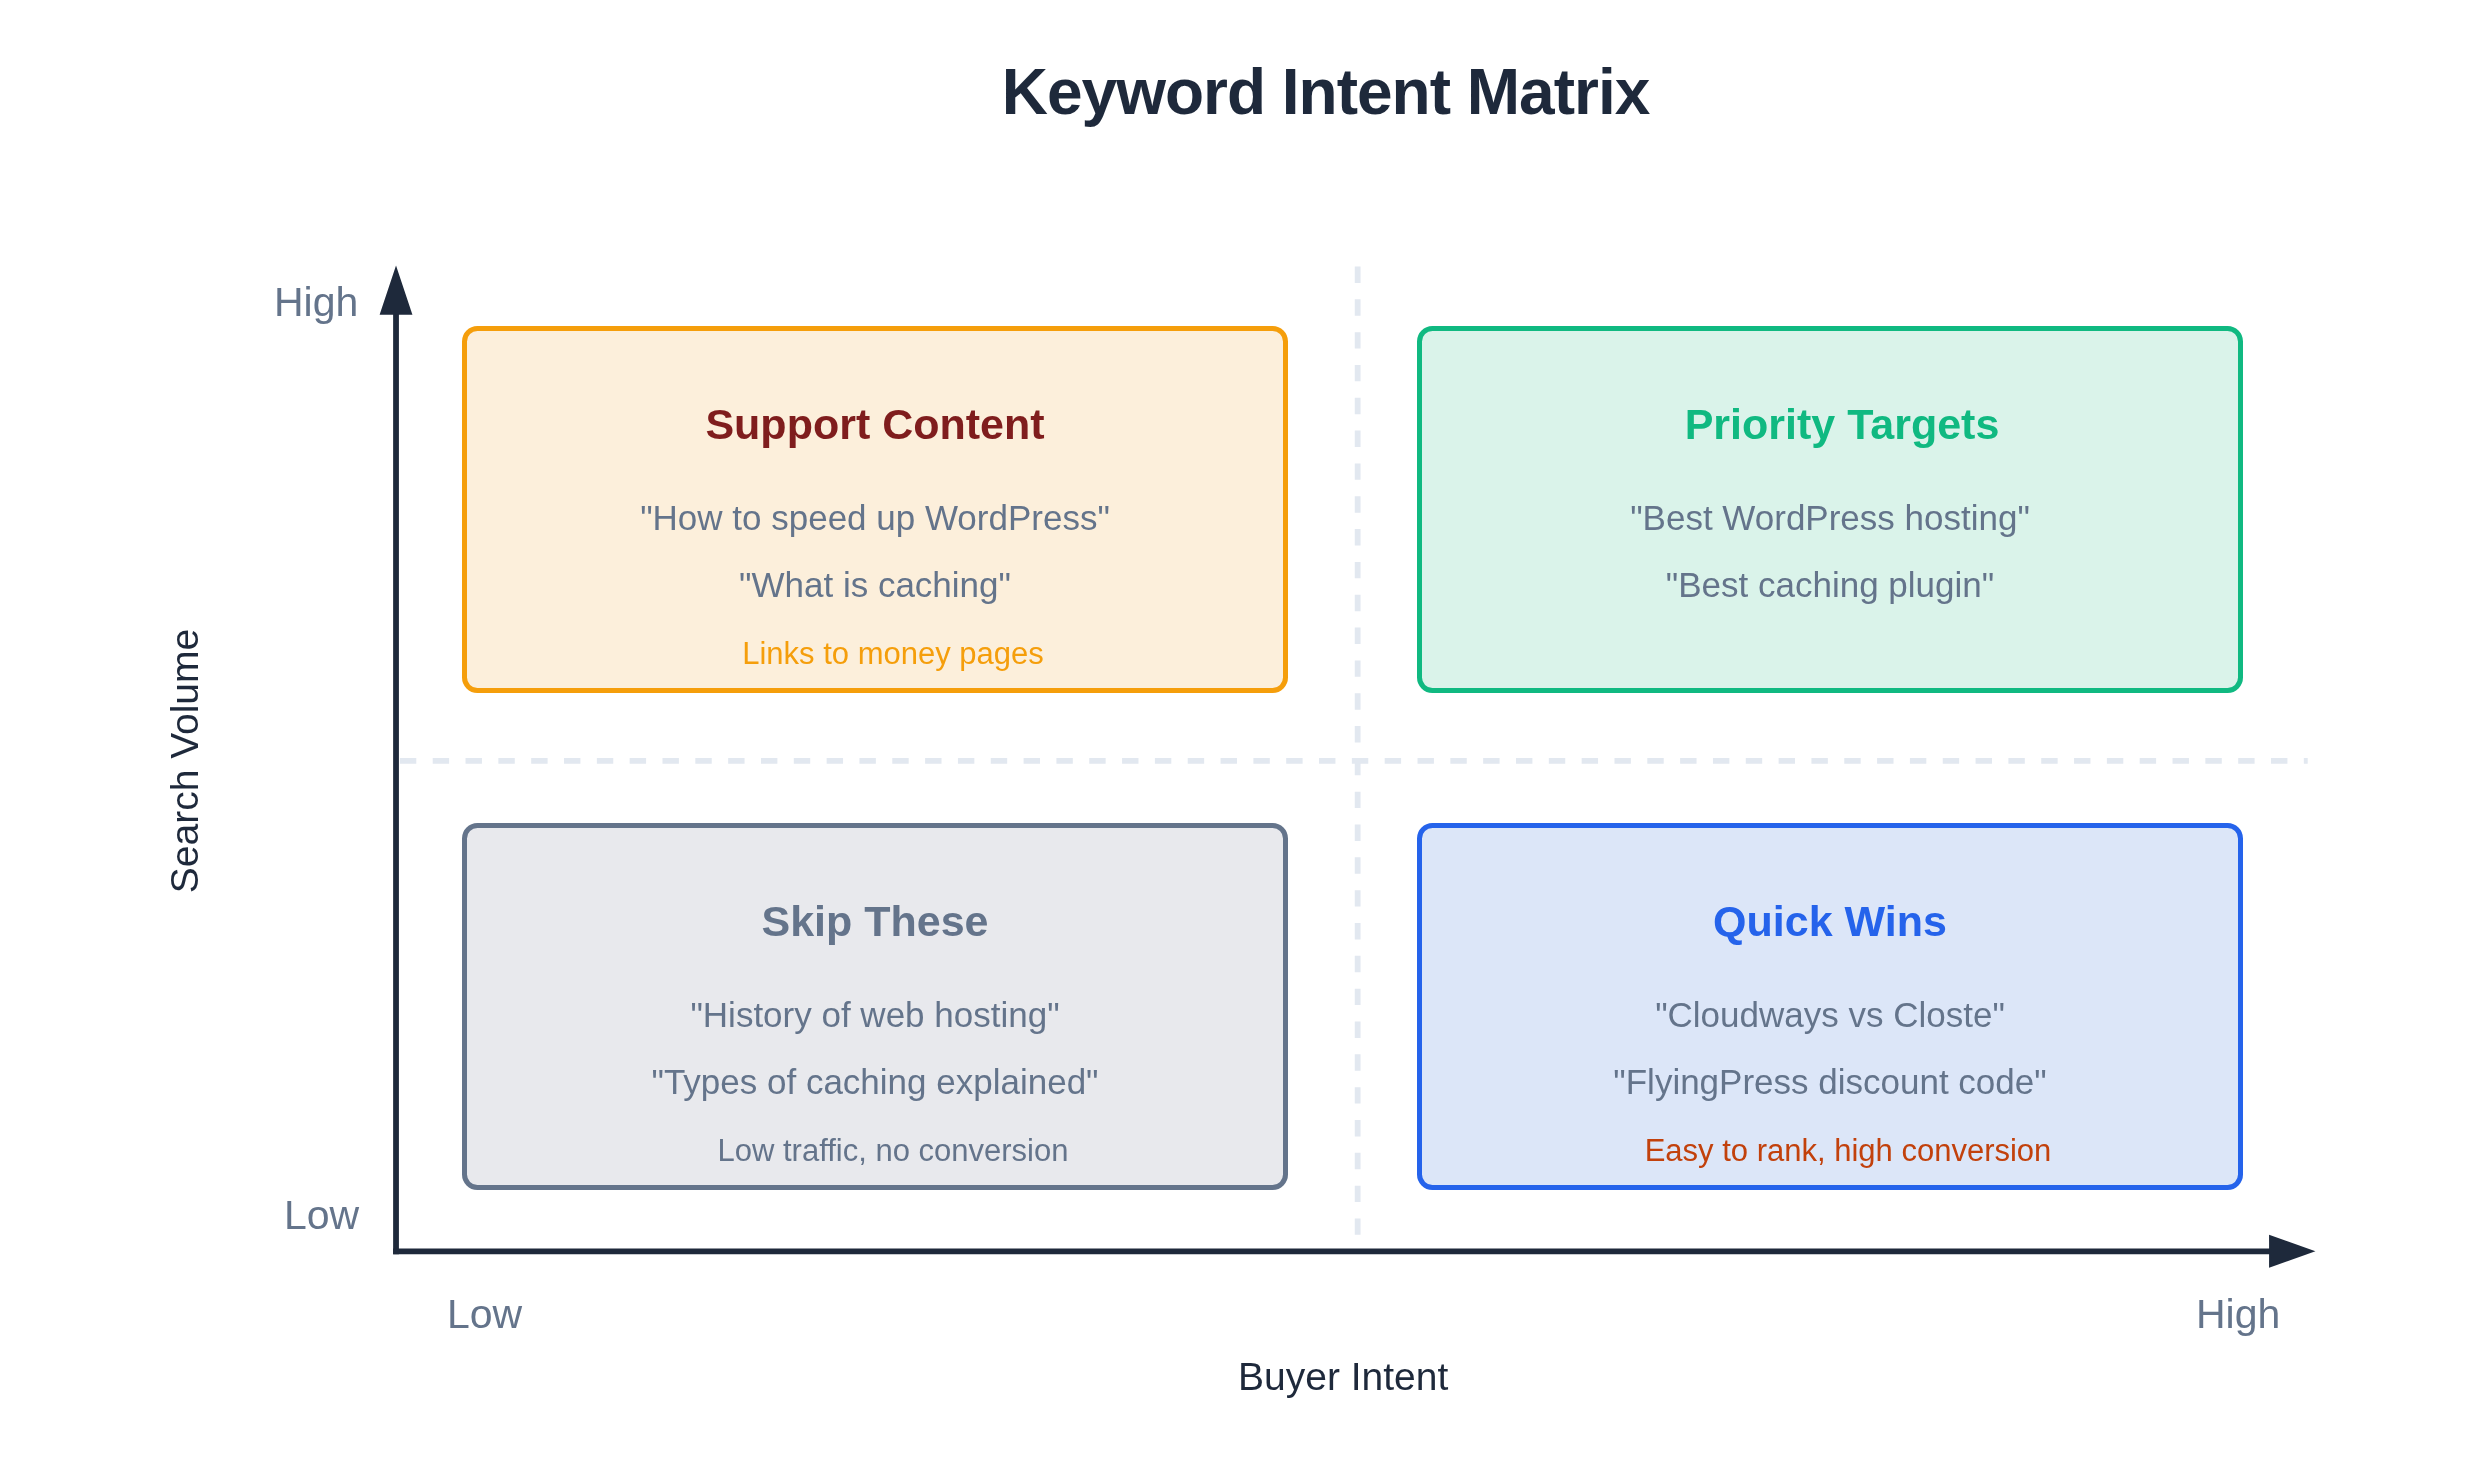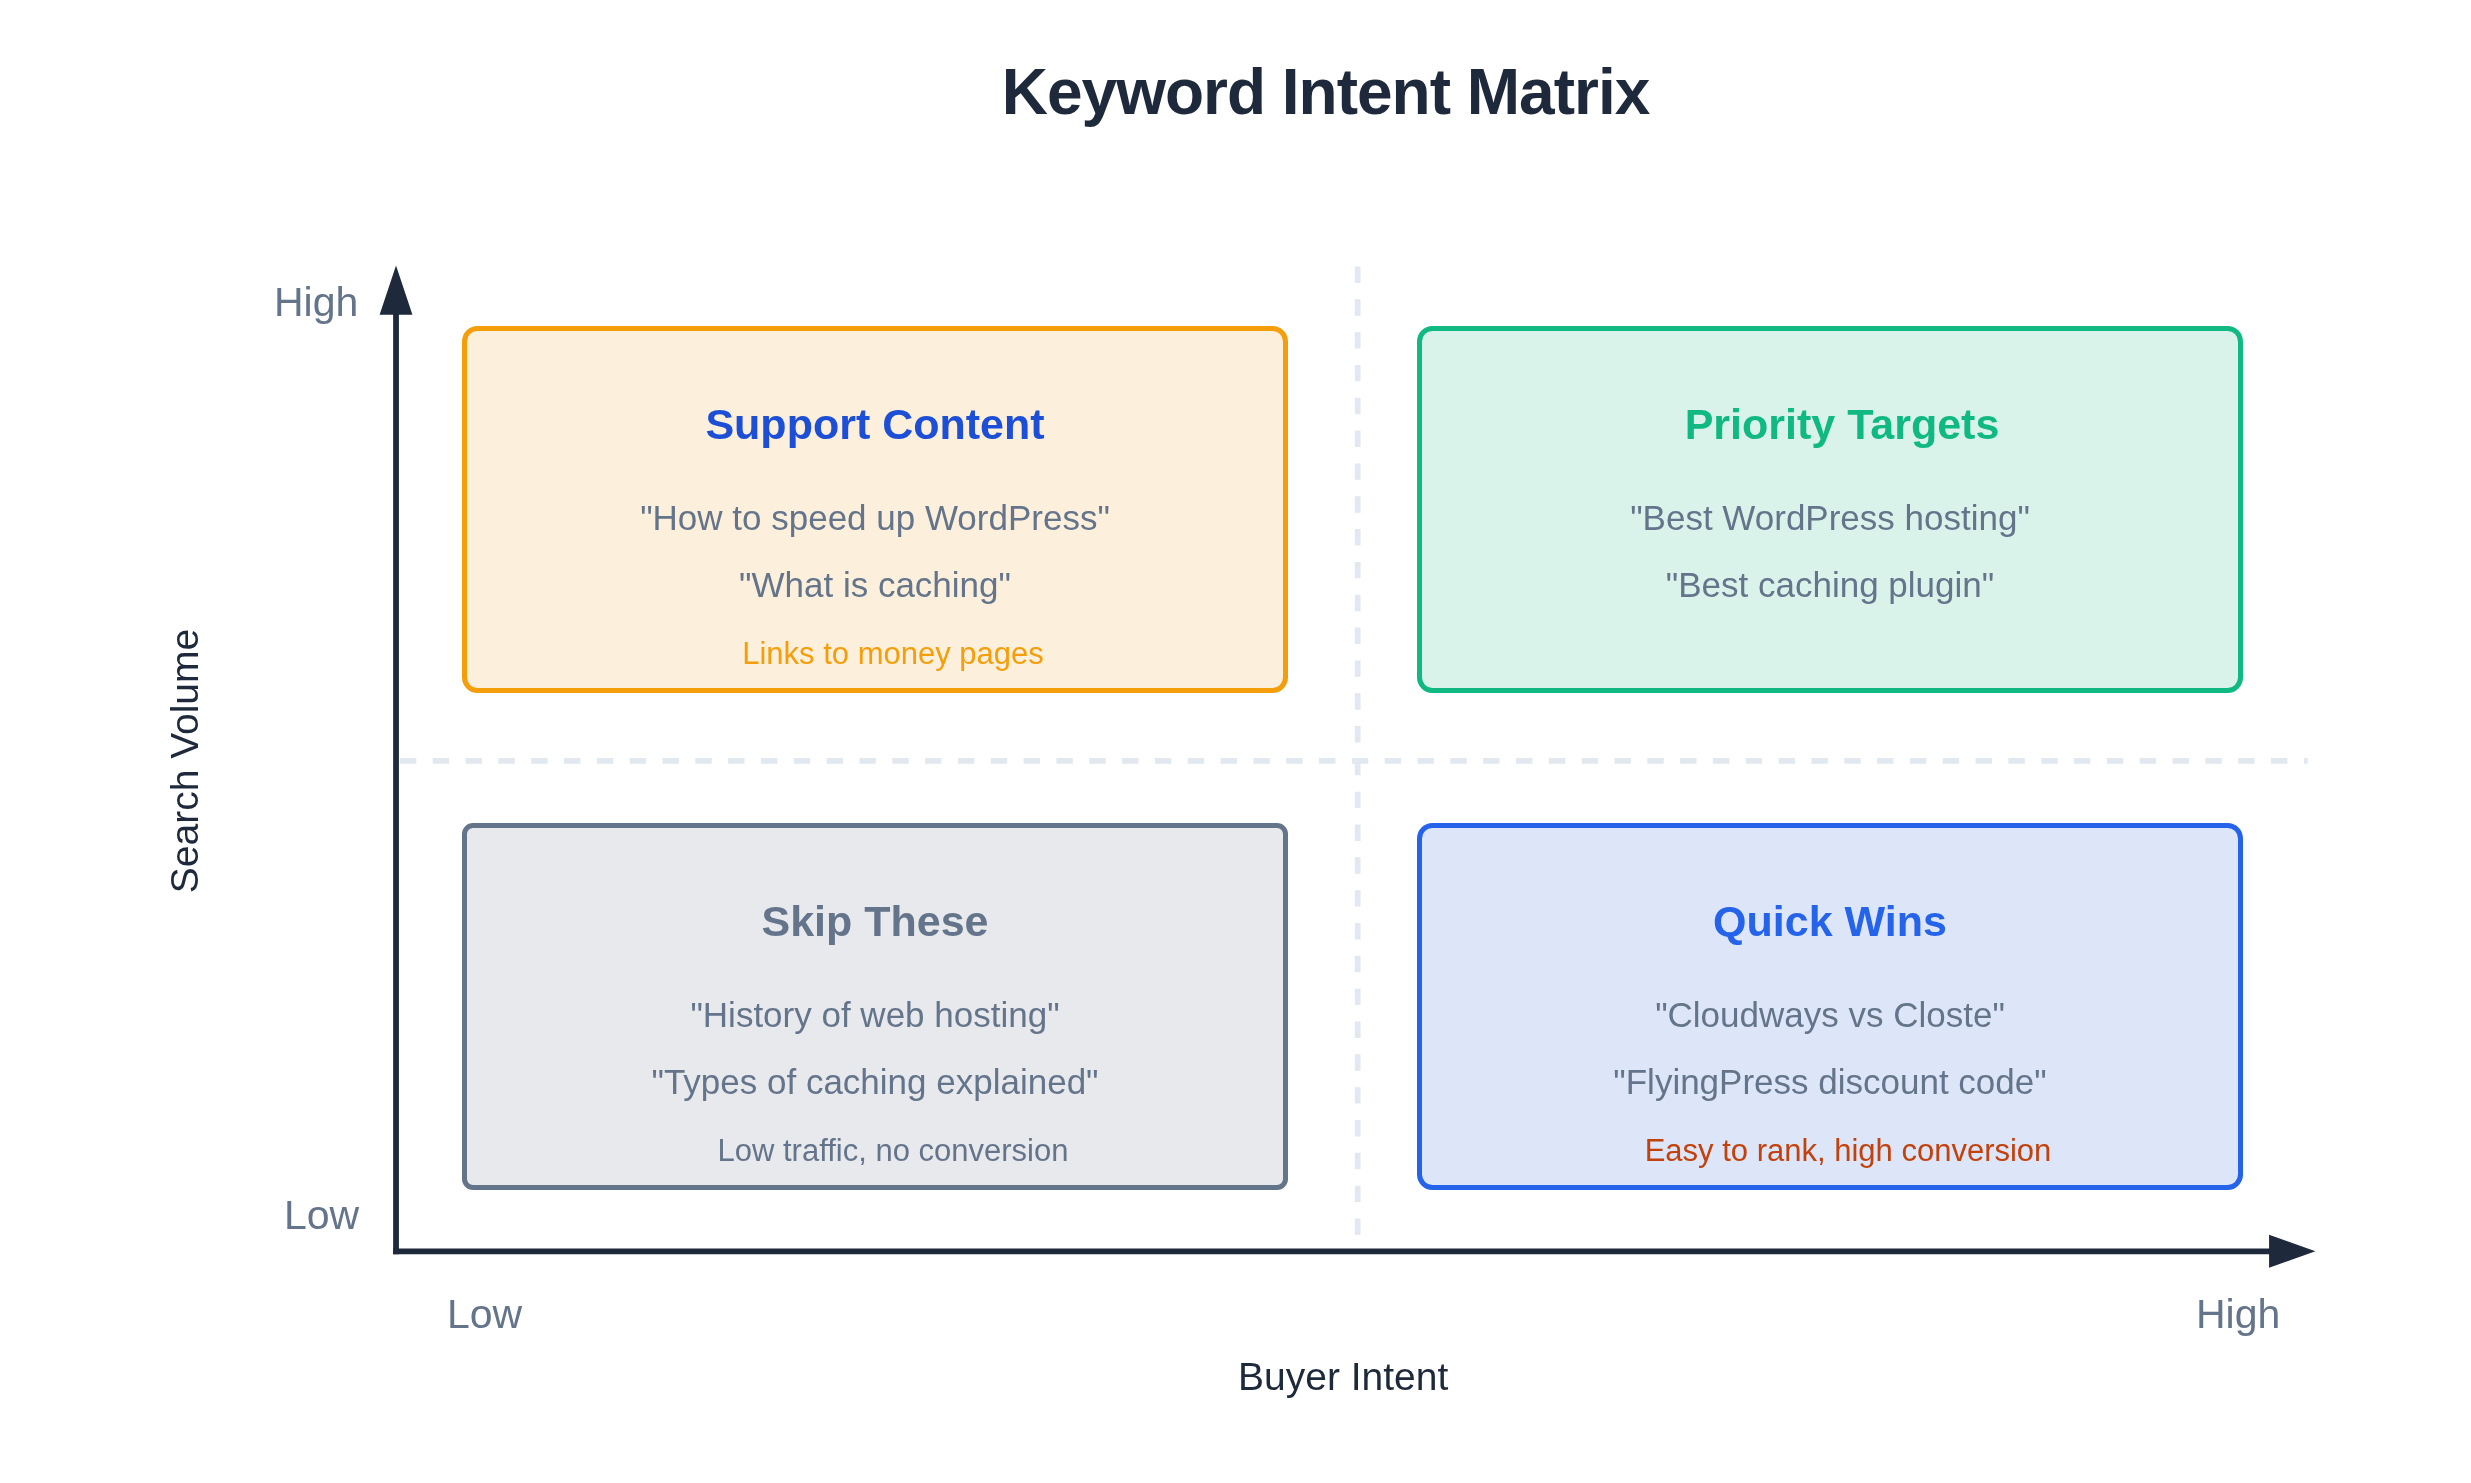--- a/index.html
+++ b/index.html
@@ -110,33 +110,33 @@
 
 <div class="tick-label" style="left:274px; top:283px;">High</div>
 <div class="tick-label" style="left:284px; top:1196px;">Low</div>
 <div class="axis-title y-axis-title" style="left:185px; top:761px;">Search Volume</div>
 
 <div class="tick-label" style="left:447px; top:1295px;">Low</div>
 <div class="tick-label" style="left:2196px; top:1295px;">High</div>
 <div class="axis-title" style="left:1238px; top:1354px;">Buyer Intent</div>
 
 <div class="quadrant" style="left:462px; top:326px; border-color:#f59e0b; background:#fcefdb;">
-  <div class="q-heading" style="color:#1d4ed8;text-align:center;">Support Content</div>
+  <div class="q-heading" style="color:#7f1d1d;text-align:center;">Support Content</div>
   <div class="q-kw k1">"How to speed up WordPress"</div>
   <div class="q-kw k2">"What is caching"</div>
   <div class="q-note" style="color:#f59e0b;">Links to money pages</div>
 </div>
 
 <div class="quadrant" style="left:1417px; top:326px; border-color:#10b981; background:#daf3ea;">
   <div class="q-heading" style="color:#10b981;margin-left:24px;">Priority Targets</div>
   <div class="q-kw k1">"Best WordPress hosting"</div>
   <div class="q-kw k2">"Best caching plugin"</div>
 </div>
 
-<div class="quadrant" style="left:462px; top:823px; border-color:#64748b; background:#e8e9ed;border-radius:11px;">
+<div class="quadrant" style="left:462px; top:823px; border-color:#64748b; background:#e8e9ed;">
   <div class="q-heading" style="color:#64748b;">Skip These</div>
   <div class="q-kw k1">"History of web hosting"</div>
   <div class="q-kw k2">"Types of caching explained"</div>
   <div class="q-note" style="color:#64748b;">Low traffic, no conversion</div>
 </div>
 
 <div class="quadrant" style="left:1417px; top:823px; border-color:#2563eb; background:#dce6f8;">
   <div class="q-heading" style="color:#2563eb;">Quick Wins</div>
   <div class="q-kw k1">"Cloudways vs Closte"</div>
   <div class="q-kw k2">"FlyingPress discount code"</div>

